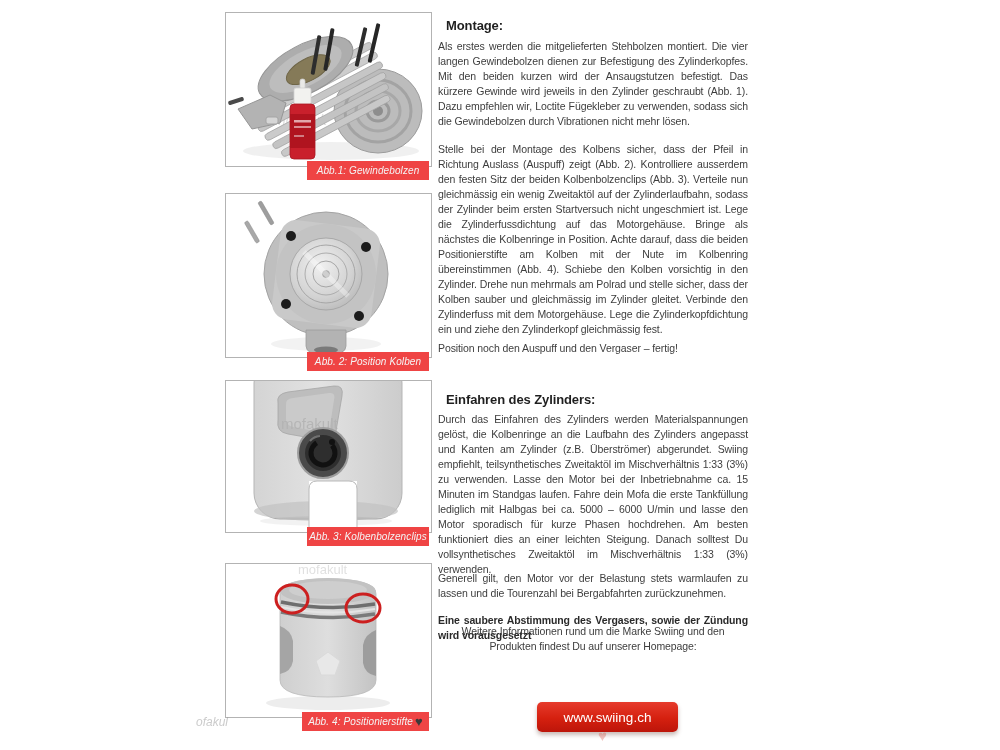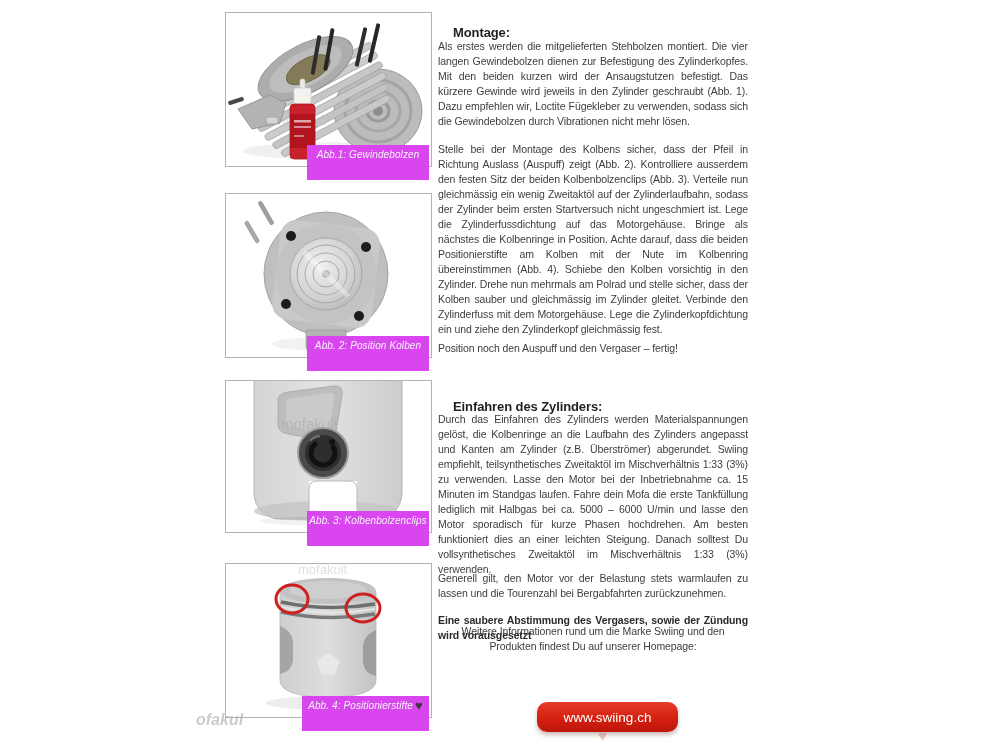--- a/index.html
+++ b/index.html
@@ -3,44 +3,44 @@
 <meta charset="utf-8">
 <style>
   html,body{margin:0;padding:0;background:#ffffff;}
   .page{position:relative;width:1000px;height:750px;background:#ffffff;overflow:hidden;
         font-family:"Liberation Sans", sans-serif;color:#3d3d3d;}
 
   
   .fig{position:absolute;left:225px;width:207px;background:#fff;border:1px solid #b3b3b3;
        box-sizing:border-box;}
   .fig svg{display:block;}
-  .fig-caption{position:absolute;right:2px;bottom:-14px;height:35px;line-height:19px;
-       background:#d946ef;color:#f4f4f4;font-style:italic;font-size:10px;text-align:center;
+  .fig-caption{position:absolute;right:2px;bottom:-14px;height:19px;line-height:19px;
+       background:#ef4444;color:#f4f4f4;font-style:italic;font-size:10px;text-align:center;
        width:122px;letter-spacing:0.1px;}
   .fig-caption .heart{color:#3a3a3a;font-style:normal;font-size:13px;vertical-align:-1px;padding-left:2px;}
   .wm-frag{position:absolute;left:-30px;bottom:-12px;color:rgba(160,160,160,0.55);
-       font-size:16px;font-weight:bold;font-style:italic;z-index:3;text-align:right;}
+       font-size:12px;font-weight:normal;font-style:italic;z-index:3;text-align:right;}
 
   
   .textcol{position:absolute;left:438px;top:0;width:310px;font-size:10.5px;line-height:15px;
        letter-spacing:-0.1px;}
   .textcol p{margin:0;text-align:justify;position:absolute;width:310px;}
-  .head{position:absolute;margin:15px;font-size:13px;font-weight:bold;color:#1f1f1f;width:310px;}
+  .head{position:absolute;margin:8px;font-size:13px;font-weight:bold;color:#1f1f1f;width:310px;}
   #h-montage{top:10px;}
   #p-stehbolzen{top:39px;}
   #p-kolben{top:142px;}
   #p-auspuff{top:341px;}
   #h-einfahren{top:384px;}
   #p-einfahren{top:412px;}
   #p-generell{top:571px;}
   #p-abstimmung{top:613px;font-weight:bold;color:#2a2a2a;}
   #p-homepage{top:624px;text-align:center;}
 
   .link-btn{position:absolute;left:99px;top:702px;width:141px;height:30px;border:none;
-       border-radius:10px;color:#ffffff;font-family:"Liberation Sans",sans-serif;
+       border-radius:5px;color:#ffffff;font-family:"Liberation Sans",sans-serif;
        font-size:13.5px;line-height:30px;text-align:center;cursor:pointer;
        background:linear-gradient(180deg,#e63b2c 0%,#d5200f 55%,#bc150a 100%);
        box-shadow:0 3px 4px rgba(100,60,50,0.35);}
   .btn-wm{position:absolute;left:160px;top:728px;color:rgba(210,60,45,0.30);font-size:15px;}
 </style>
 </head>
 <body>
 
 <div class="page">
 

